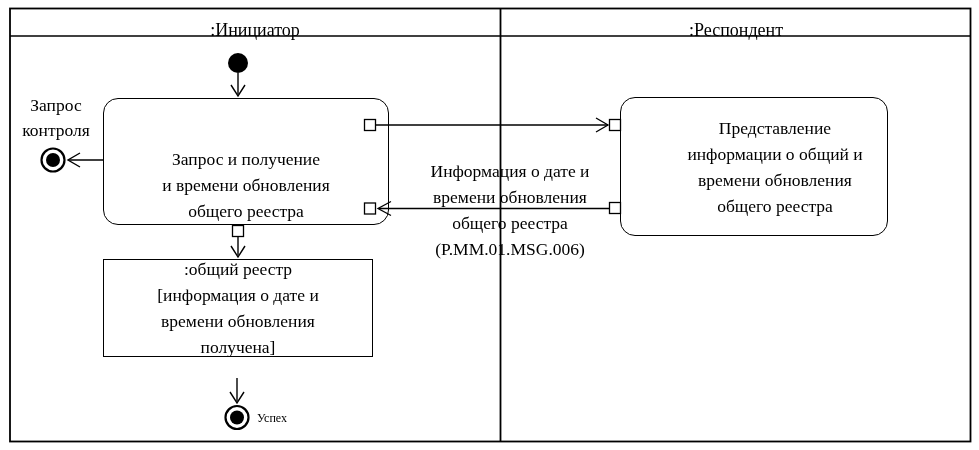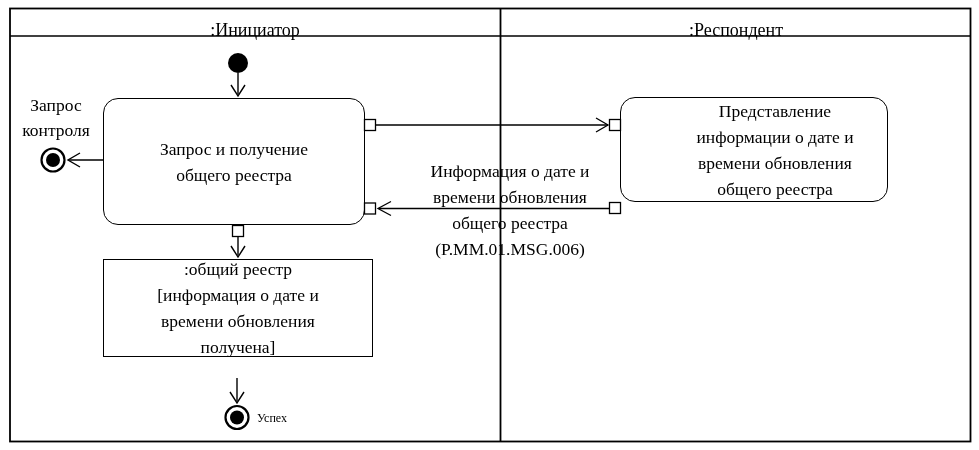--- a/index.html
+++ b/index.html
@@ -60,28 +60,29 @@
   </div>
   <div class="lane-header" style="left:501px;width:470px;font-family:Liberation Serif, serif;">
     <span>:Респондент</span>
   </div>
 
   <div class="small-label" style="left:6px;top:93px;width:100px;">
     <span>Запрос</span>
     <span>контроля</span>
   </div>
 
-  <div class="node rounded" style="left:103px;top:98px;width:262px;height:127px;">
+  <div class="node rounded" style="left:103px;top:98px;width:286px;height:127px;justify-content:flex-end;">
     <span>Запрос и получение</span>
+    <span>и времени обновления</span>
     <span>общего реестра</span>
   </div>
 
-  <div class="node rounded" style="left:620px;top:97px;width:268px;height:105px;padding-left:42px;">
+  <div class="node rounded" style="left:620px;top:97px;width:268px;height:139px;padding-left:42px;">
     <span>Представление</span>
-    <span>информации о дате и</span>
+    <span>информации о общий и</span>
     <span>времени обновления</span>
     <span>общего реестра</span>
   </div>
 
   <div class="node" style="left:103px;top:259px;width:270px;height:98px;">
     <span>:общий реестр</span>
     <span>[информация о дате и</span>
     <span>времени обновления</span>
     <span>получена]</span>
   </div>

